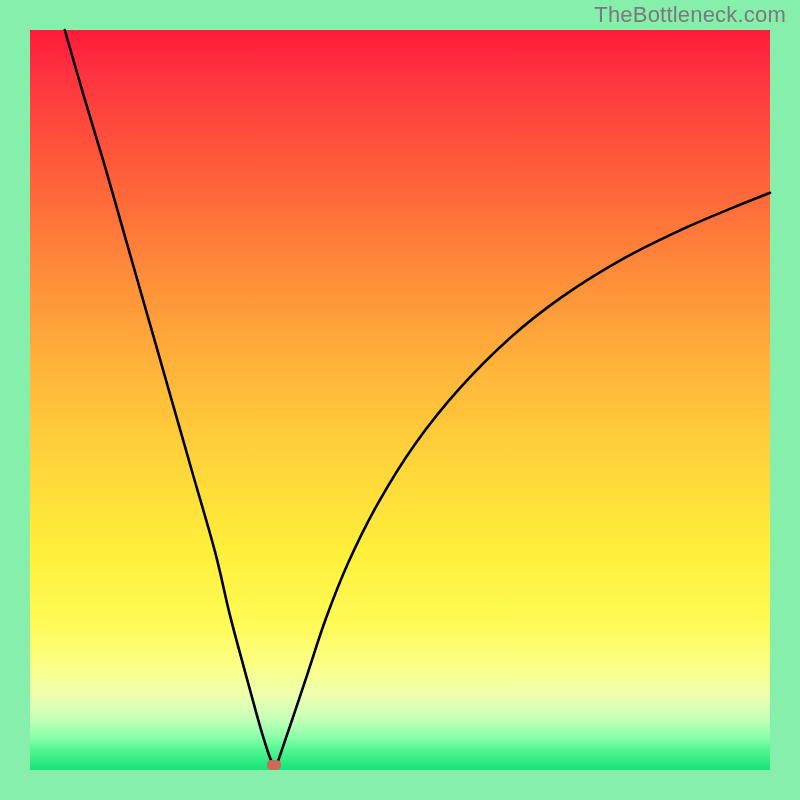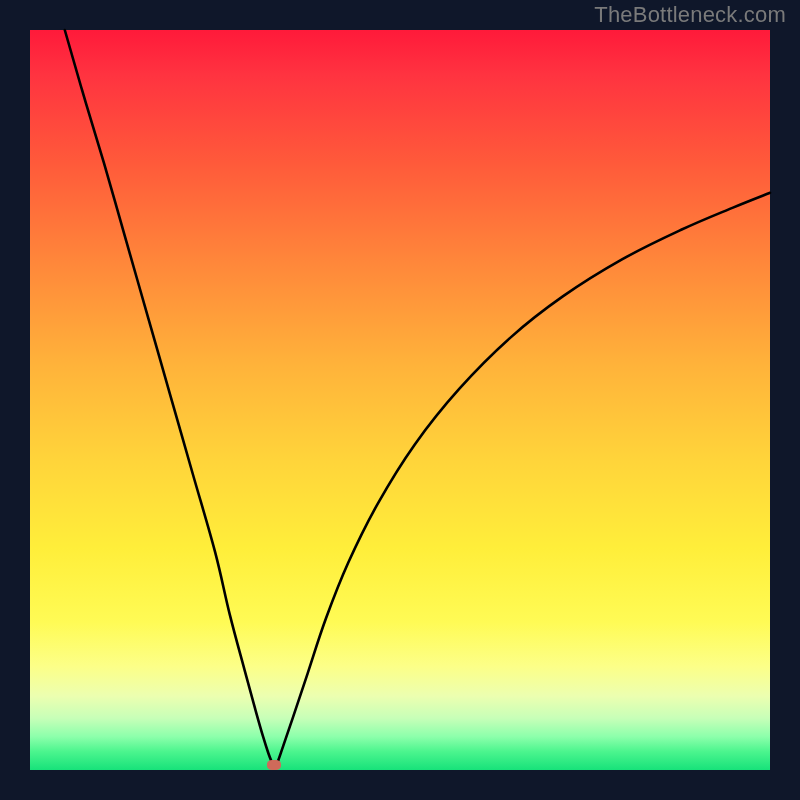--- a/index.html
+++ b/index.html
@@ -10,21 +10,21 @@
     background: #000;
     overflow: hidden;
     font-family: Arial, Helvetica, sans-serif;
   }
   .frame {
     position: absolute;
     top: 0;
     left: 0;
     width: 800px;
     height: 800px;
-    background: #0f172a;
+    background: #86efac;
   }
   .plot-area {
     position: absolute;
     top: 30px;
     left: 30px;
     width: 740px;
     height: 740px;
     background: linear-gradient(to bottom,
       #ff1a3a 0%,
       #ff3340 6%,

